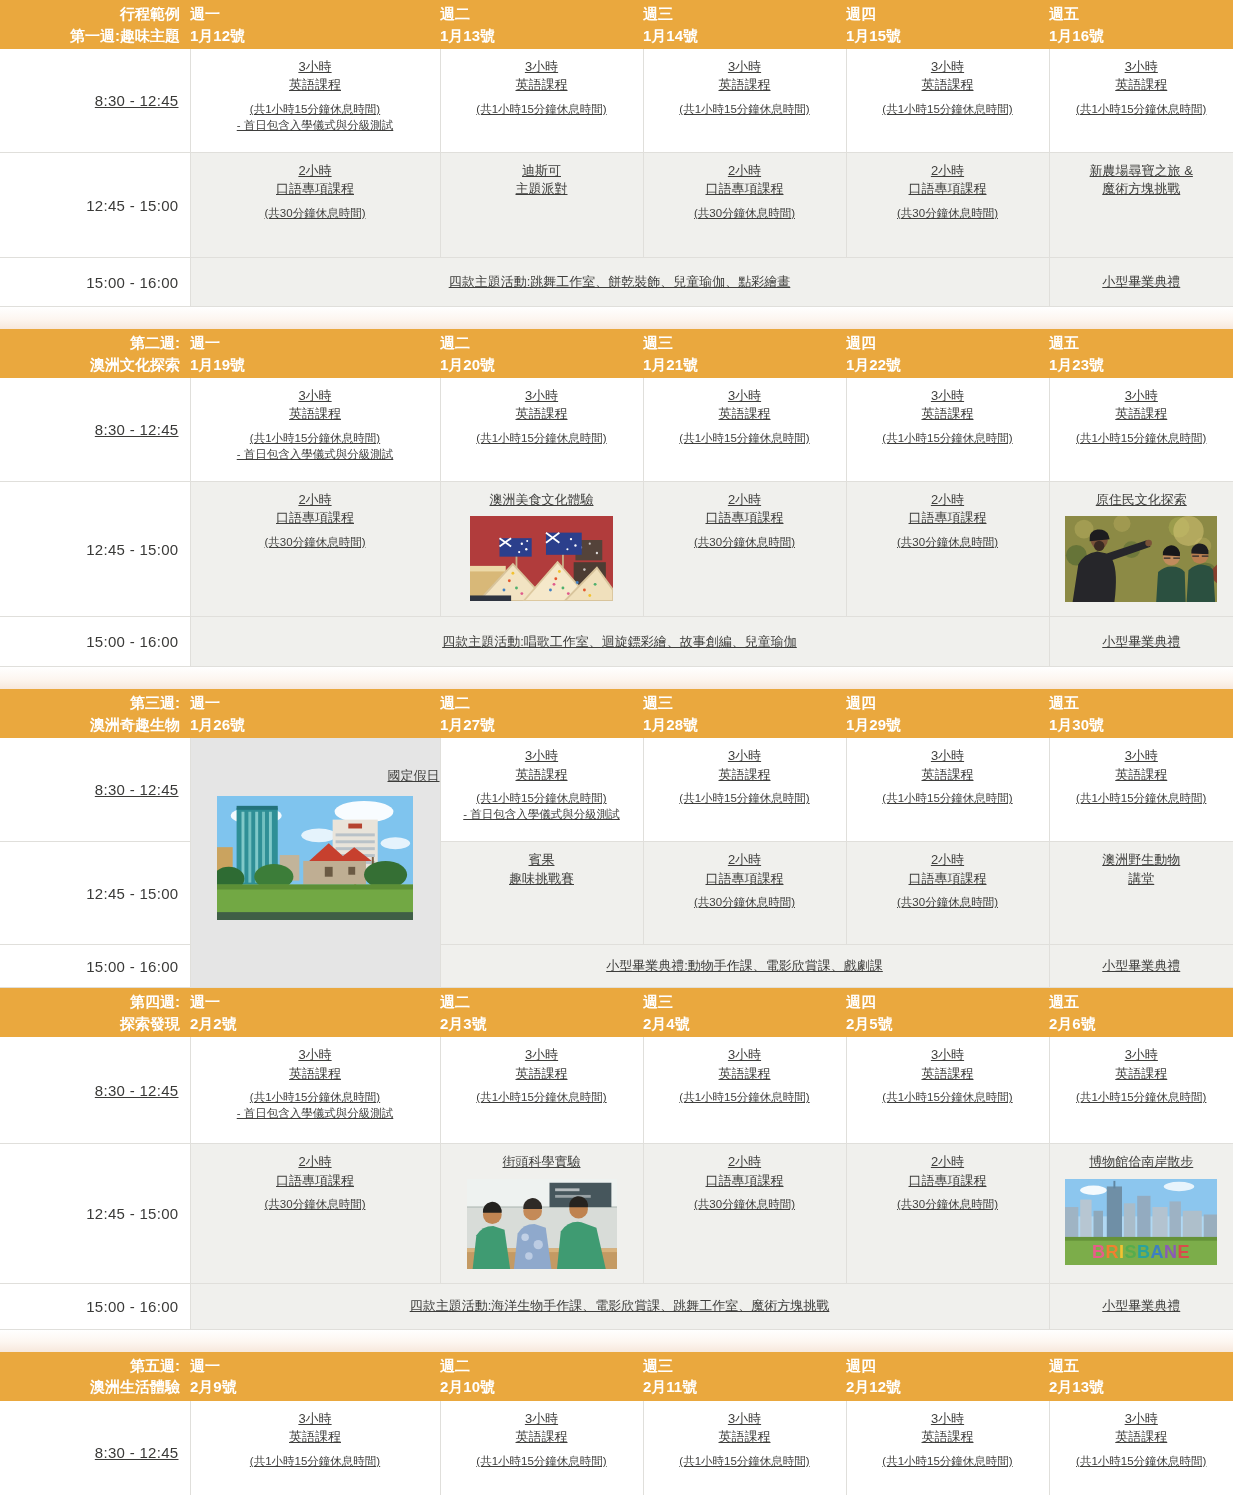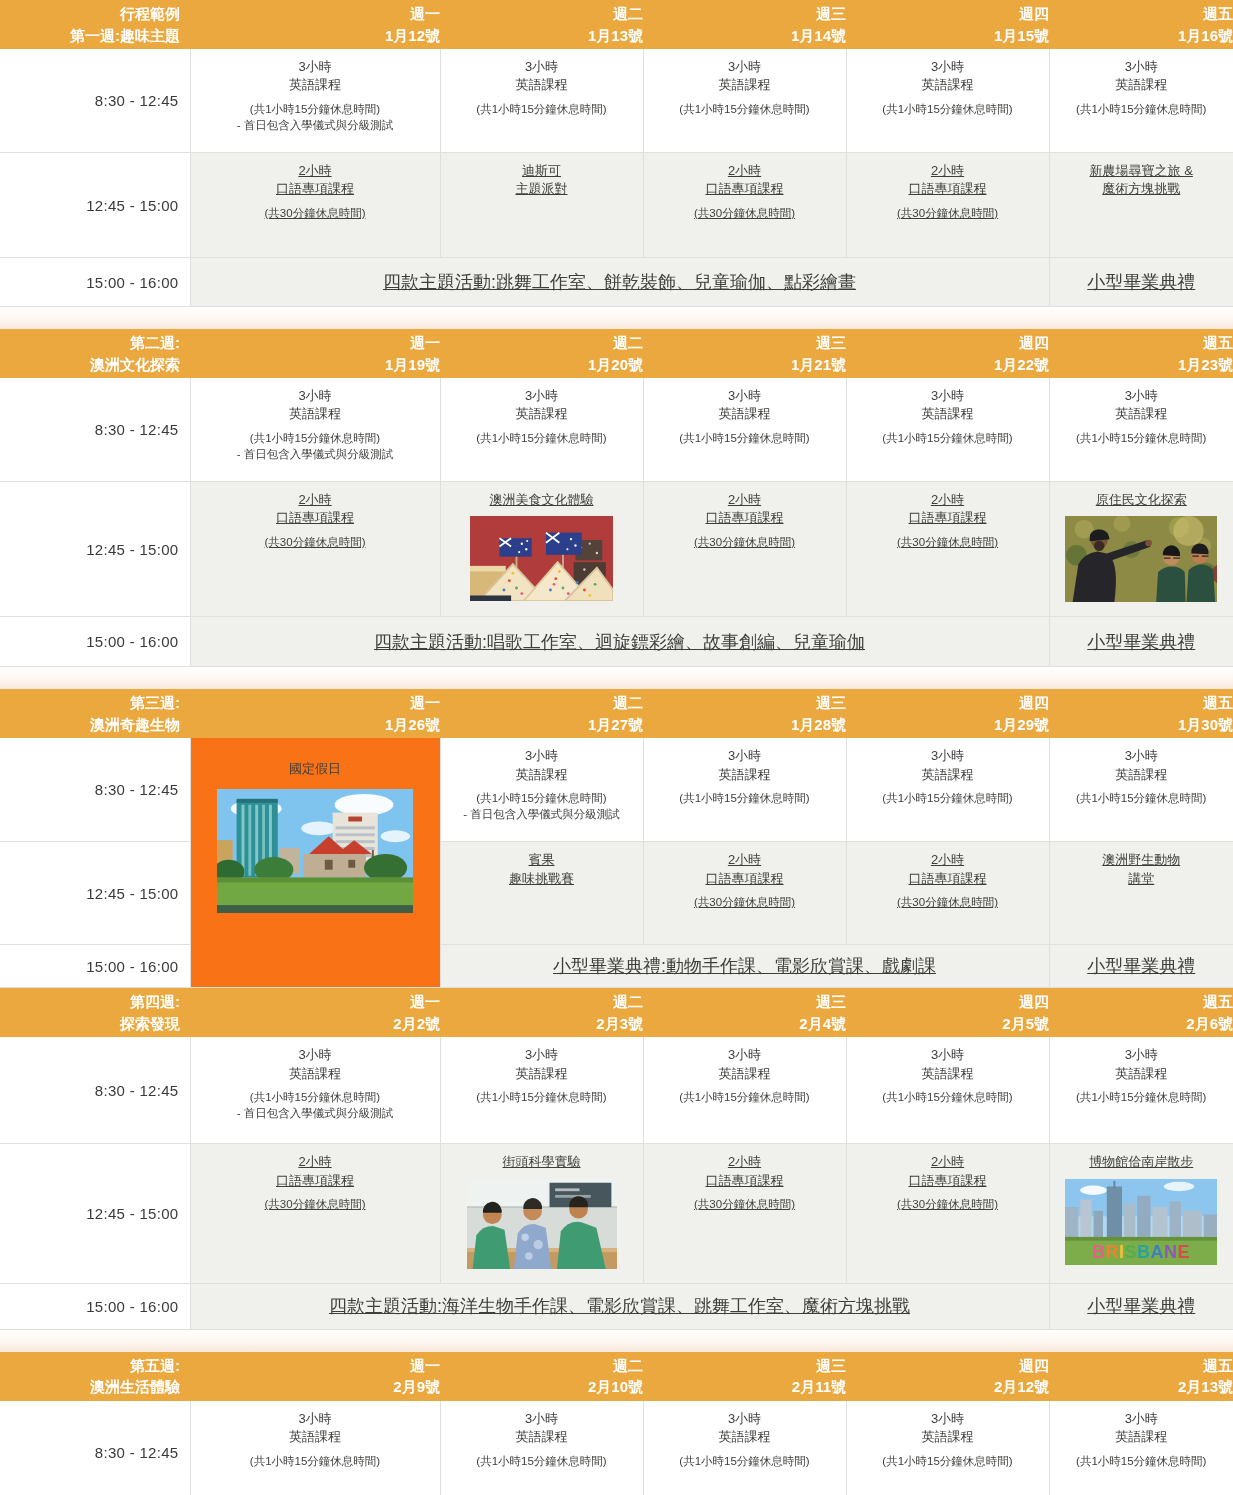--- a/index.html
+++ b/index.html
@@ -20,48 +20,48 @@
   col.c-time{width:190px}
   col.c-mon{width:250px}
   col.c-mid{width:203px}
   col.c-fri{width:184px}
   th{
     background:var(--c-header);color:var(--c-header-text);
     font-weight:bold;font-size:15px;line-height:1.45;height:49px;
     vertical-align:middle;padding:0;border:0;
   }
   th.caption{text-align:right;padding-right:10px;}
-  th.day{text-align:right;}
+  th.day{text-align:left;}
   tbody td{
     border:1px solid var(--c-border);
     font-size:13px;vertical-align:top;padding:0;background:#fff;
   }
   tbody td:first-child{border-left:0;margin-left:44px;}
   tbody td:last-child{border-right:0;}
-  tbody tr.r1 td{border-top:0;}
+  tbody tr.r1 td{border-top:0;text-decoration:underline;}
   td.time{
     text-align:right;padding-right:11px;vertical-align:middle;
     font-size:15px;letter-spacing:.3px;color:#3a3a38;background:#fff;
   }
   td.cell{text-align:center;padding-top:9px;}
   td.gray{background:var(--c-alt);text-decoration:underline;}
   .l{line-height:1.42;font-size:13px;}
   .note{font-size:11.5px;line-height:1.36;}
   .l + .note{margin-top:7px;}
-  td.holiday{background:#f97316;text-align:center;padding-top:22px;}
+  td.holiday{background:#e5e5e5;text-align:right;padding-top:29px;}
   td.holiday .imgwrap{margin-top:10px;}
   .imgwrap{margin:7px auto 14px;}
   .img-fairy-bread{width:143px;height:85px;}
   .img-indigenous-culture{width:152px;height:86px;}
   .img-brisbane-holiday{width:196px;height:124px;}
   .img-street-science{width:150px;height:90px;}
   .img-brisbane-sign{width:152px;height:86px;}
   .imgwrap svg{display:block;width:100%;height:100%;}
   td.activities,td.friday-late{
-    text-align:center;vertical-align:middle;padding:6px 8px;font-size:18px;
+    text-align:center;vertical-align:middle;padding:6px 8px;font-size:13px;
   }
   
   .wk0 tr.r1 td{height:94px}.wk0 tr.r2 td{height:95px}.wk0 tr.r3 td{height:36px}
   .wk1 tr.r1 td{height:94px}.wk1 tr.r2 td{height:121px}.wk1 tr.r3 td{height:37px}
   .wk2 tr.r1 td{height:94px}.wk2 tr.r2 td{height:93px}.wk2 tr.r3 td{height:30px}
   .wk3 tr.r1 td{height:97px}.wk3 tr.r2 td{height:120px}.wk3 tr.r3 td{height:33px}
   .wk4 tr.r1 td{height:94px}
   .gap{height:22px;background:linear-gradient(180deg,#ffffff 0%,#fdf6f0 55%,#f7e8dc 100%);}
 </style>
 </head>

